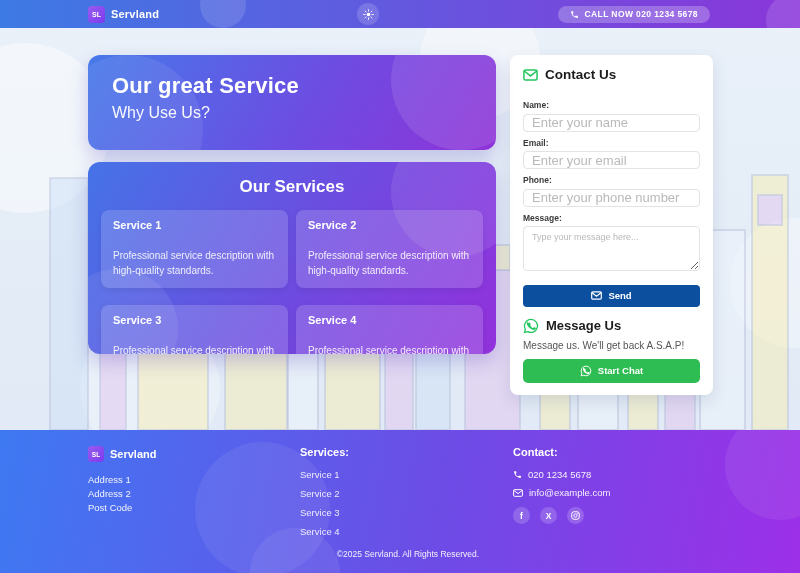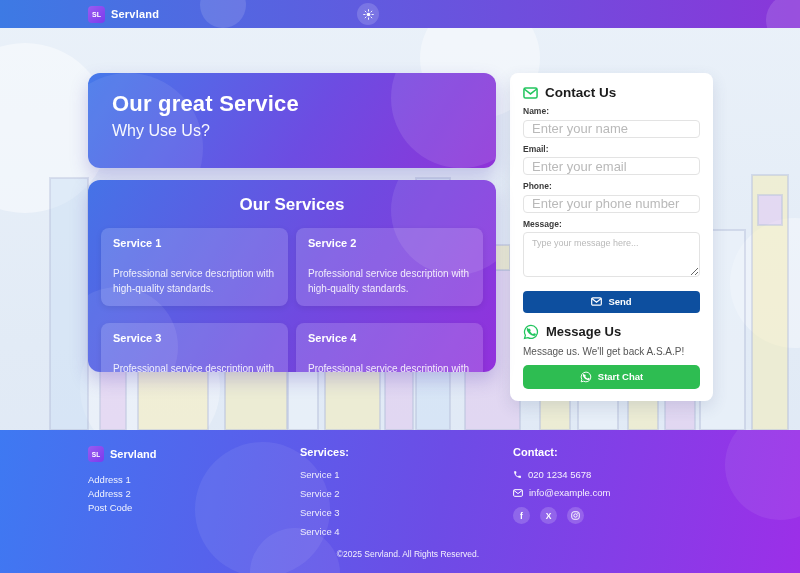--- a/index.html
+++ b/index.html
@@ -24,21 +24,21 @@
                   display:grid; place-items:center; cursor:pointer; }
   .call-btn { margin-left:auto; display:flex; align-items:center; gap:5px; height:17px;
               padding:0 12px; border-radius:9px; background:rgba(255,255,255,.24);
               color:#fff; font-size:8.5px; font-weight:600; letter-spacing:.4px;
               text-decoration:none; cursor:pointer; border:none; }
 
   
   .main { position:relative; height:402px; }
   .bg-circle { position:absolute; border-radius:50%; z-index:0; }
   .skyline { position:absolute; left:0; bottom:0; z-index:0; opacity:.5; }
-  .content { position:relative; z-index:1; display:flex; gap:14px; padding:45px 87px 0 88px; }
+  .content { position:relative; z-index:1; display:flex; gap:14px; padding:27px 87px 0 88px; }
 
   .left-col { width:408px; }
   .hero { position:relative; height:95px; border-radius:12px; overflow:hidden;
           background:linear-gradient(120deg,#4679ea 0%,#6d4ce2 55%,#8f33d8 100%);
           padding:18px 24px; box-shadow:0 8px 18px rgba(80,60,180,.25); }
   .hero-dec1 { position:absolute; right:-35px; top:-45px; width:140px; height:140px;
                border-radius:50%; background:rgba(255,255,255,.10); }
   .hero-dec2 { position:absolute; left:-35px; bottom:-55px; width:150px; height:150px;
                border-radius:50%; background:rgba(255,255,255,.08); }
   .hero h1 { position:relative; color:#fff; font-size:22px; font-weight:800; letter-spacing:.2px; }
@@ -57,21 +57,21 @@
   .services-grid { position:relative; display:grid; grid-template-columns:1fr 1fr;
                    column-gap:8px; row-gap:17px; }
   .service-card { background:rgba(255,255,255,.16); border-radius:8px; padding:9px 12px 10px;
                   box-shadow:0 2px 6px rgba(0,0,0,.08); cursor:pointer; }
   .service-card h3 { color:#fff; font-size:11px; font-weight:700; }
   .service-card p  { color:rgba(255,255,255,.88); font-size:10px; line-height:1.45; margin-top:18px; }
 
   
   .contact-card { width:203px; background:#fff; border-radius:8px; padding:12px 13px;
                   box-shadow:0 6px 16px rgba(60,70,120,.14); align-self:flex-start; }
-  .card-head { display:flex; align-items:center; gap:7px; margin-bottom:6px; }
+  .card-head { display:flex; align-items:center; gap:7px; margin-bottom:18px; }
   .card-head .hd { font-size:13.5px; font-weight:800; color:#1c1c1c; }
   .f-label { display:block; font-size:8.5px; font-weight:600; color:#3a3a3a; margin:6px 0 3px; }
   .f-input { width:100%; height:18px; border:1px solid #e3e3e3; border-radius:4px;
              padding:0 8px; font-size:13px; color:#333; font-family:inherit; }
   .f-input::placeholder, .f-area::placeholder { color:#b9b9b9; }
   .f-area { width:100%; height:45px; border:1px solid #e3e3e3; border-radius:4px;
             padding:5px 8px; font-size:9px; color:#333; font-family:inherit; resize:vertical; }
   .send-btn { margin-top:10px; width:100%; height:22px; border:none; border-radius:4px;
               background:var(--send-blue,#0d4f9f); color:#fff; font-size:9.5px; font-weight:600;
               display:flex; align-items:center; justify-content:center; gap:6px; cursor:pointer; }
@@ -127,20 +127,26 @@
               <line x1="12" y1="19.5" x2="12" y2="22.5"></line>
             <line x1="1.5" y1="12" x2="4.5" y2="12"></line>
               <line x1="19.5" y1="12" x2="22.5" y2="12"></line>
             <line x1="4.6" y1="4.6" x2="6.7" y2="6.7"></line>
               <line x1="17.3" y1="17.3" x2="19.4" y2="19.4"></line>
             <line x1="4.6" y1="19.4" x2="6.7" y2="17.3"></line>
               <line x1="17.3" y1="6.7" x2="19.4" y2="4.6"></line>
           </g>
         </svg>
       </button>
+      <button class="call-btn">
+        <svg width="9" height="9" viewBox="0 0 24 24">
+          <path fill="#fff" d="M6.6 10.8c1.5 2.9 3.7 5.1 6.6 6.6l2.2-2.2c.3-.3.7-.4 1-.2 1.1.4 2.3.6 3.6.6.6 0 1 .4 1 1V20c0 .6-.4 1-1 1C10.6 21 3 13.4 3 4c0-.6.4-1 1-1h3.5c.6 0 1 .4 1 1 0 1.2.2 2.4.6 3.6.1.3 0 .7-.2 1l-2.3 2.2z"></path>
+        </svg>
+        <span>CALL NOW 020 1234 5678</span>
+      </button>
     </div>
   </header>
 
   <main class="main">
     <div class="bg-circle" style="left:-60px; top:15px; width:170px; height:170px; background:rgba(255,255,255,.45);"></div>
     <div class="bg-circle" style="left:420px; top:-30px; width:120px; height:120px; background:rgba(255,255,255,.4);"></div>
     <div class="bg-circle" style="left:80px; top:290px; width:140px; height:140px; background:rgba(255,255,255,.3);"></div>
     <div class="bg-circle" style="left:730px; top:190px; width:130px; height:130px; background:rgba(255,255,255,.35);"></div>
 
     <svg class="skyline" width="800" height="280" viewBox="0 0 800 280">

